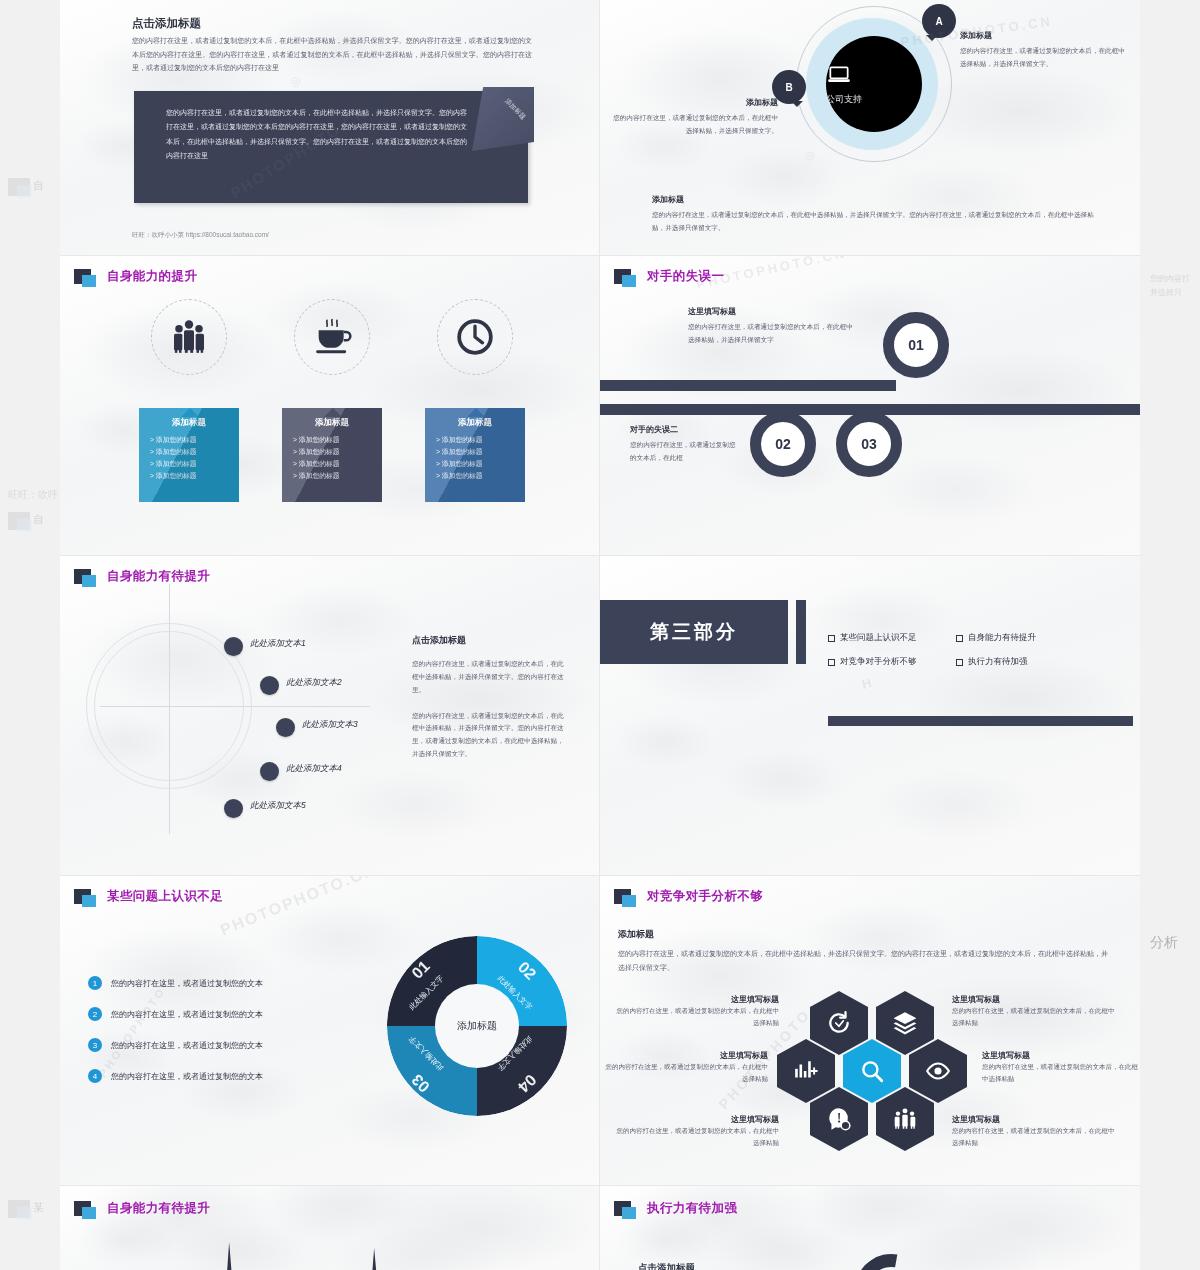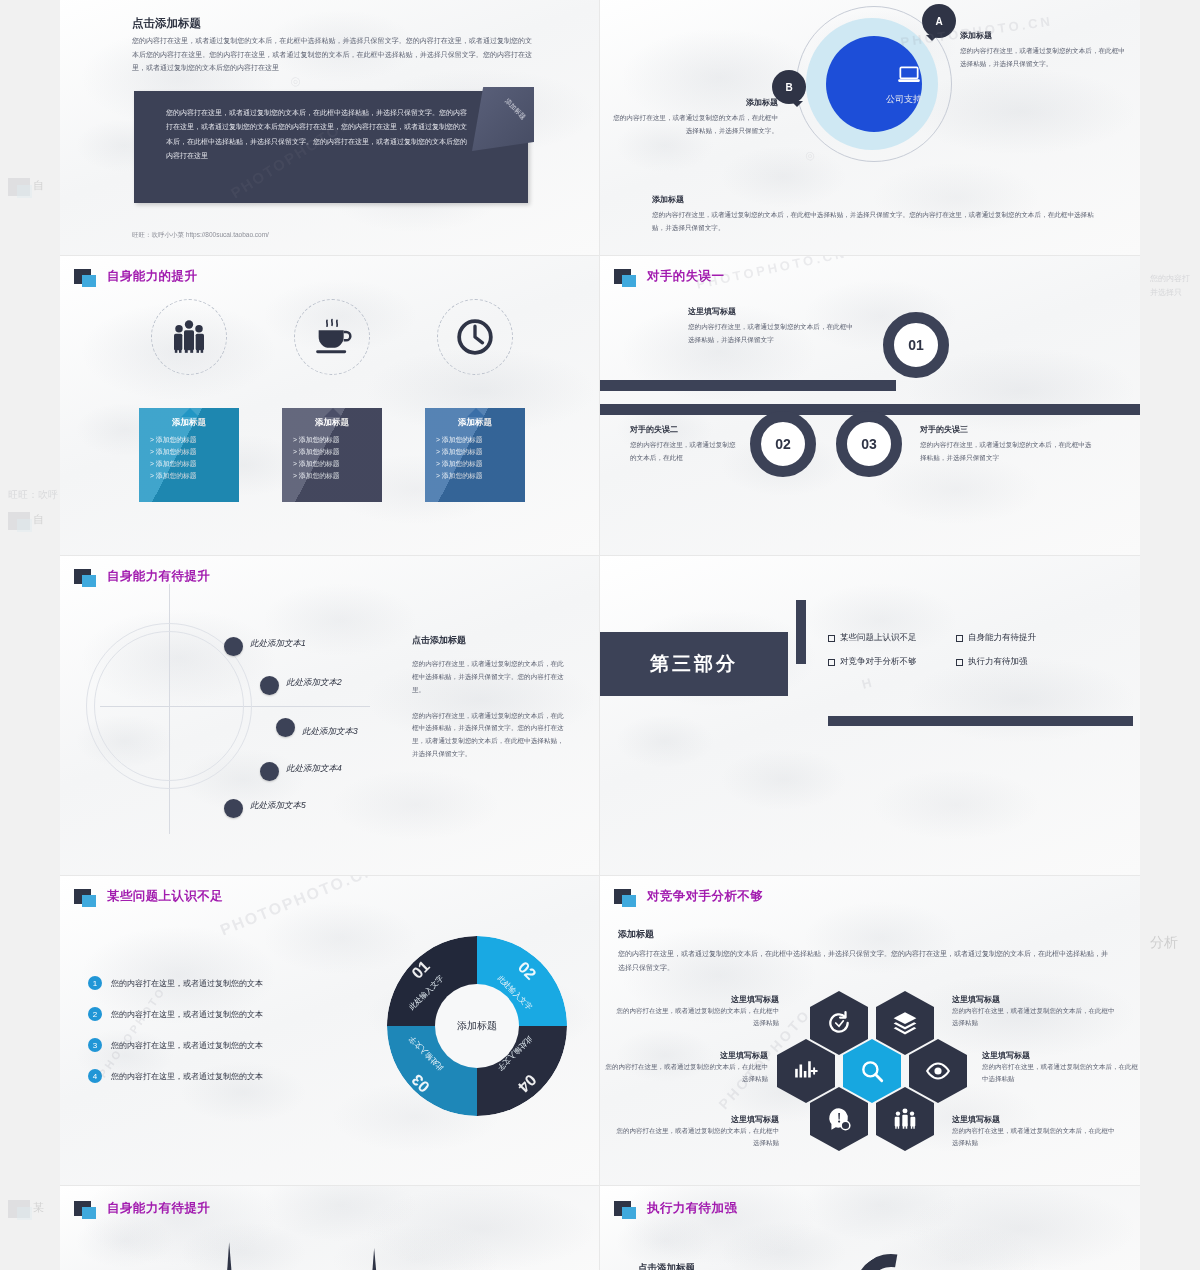--- a/index.html
+++ b/index.html
@@ -61,22 +61,22 @@
             box-shadow:2px 2px 4px rgba(0,0,0,.18); }
   .s1-box p { padding:15px 60px 0 32px; font-size:7px; line-height:2.05; color:#e7e8ee; }
   .s1-rib { position:absolute; right:-6px; top:-4px; width:62px; height:64px;
             background:linear-gradient(135deg,#5a607a 0%,#464c63 100%); transform:skewX(0deg); clip-path:polygon(18% 0,100% 0,100% 86%,0 100%); }
   .s1-rib span { position:absolute; right:6px; top:18px; font-size:6.5px; color:#d7d9e2; transform:rotate(45deg); white-space:nowrap; }
   .s1-credit { position:absolute; left:72px; bottom:15px; font-size:6.5px; color:#8d8f98; }
 
   
   .c-outer { position:absolute; left:196px; top:12px; width:156px; height:156px; border:1px solid #c7ccd6; border-radius:50%; }
   .c-mid   { position:absolute; left:206px; top:24px; width:132px; height:132px; border-radius:50%; background:#cfe8f3; }
-  .c-core  { position:absolute; left:226px; top:42px; width:96px; height:96px; border-radius:50%; background:#1d4ed8;
-             display:flex; flex-direction:column; align-items:flex-end; justify-content:center; }
+  .c-core  { position:absolute; left:226px; top:42px; width:96px; height:96px; border-radius:50%; background:#000000;
+             display:flex; flex-direction:column; align-items:flex-start; justify-content:center; }
   .c-core .lbl { color:#e9eaef; font-size:9px; margin-top:5px; }
   .bub { position:absolute; width:34px; height:34px; border-radius:50%; background:#2f3446; color:#fff;
          display:flex; align-items:center; justify-content:center; font-size:10px; font-weight:bold; }
   .bub::after { content:""; position:absolute; width:0;height:0; }
   .bub.a { left:322px; top:10px; }
   .bub.a::after { border:6px solid transparent; border-top-color:#2f3446; left:4px; bottom:-9px; }
   .bub.b { left:172px; top:76px; }
   .bub.b::after { border:6px solid transparent; border-top-color:#2f3446; right:3px; bottom:-9px; }
   .s2-t1 { position:absolute; left:360px; top:36px; width:168px; }
   .s2-t2 { position:absolute; left:8px; top:103px; width:170px; text-align:right; }
@@ -106,21 +106,21 @@
   .big-circ { position:absolute; left:46px; top:87px; width:126px; height:126px; border-radius:50%; background:#3c4257;
               display:flex; align-items:center; justify-content:center; color:#fff; font-size:13px; font-weight:bold; }
   .halo { position:absolute; border-radius:50%; border:1px solid #dfe2e8; }
   .node { position:absolute; width:19px; height:19px; border-radius:50%; background:#3c4257; box-shadow:0 1px 2px rgba(0,0,0,.2); }
   .node-lbl { position:absolute; font-size:8.5px; color:#2f3443; white-space:nowrap;font-style:italic; }
   .cross-v { position:absolute; left:109px; top:28px; width:1px; height:250px; background:#d7dae1; }
   .cross-h { position:absolute; left:40px; top:150px; width:270px; height:1px; background:#d7dae1; }
 
   
   .part-box { position:absolute; left:0px; top:44px; width:188px; height:64px; background:#3c4257;
-              display:flex; align-items:center; justify-content:center; color:#fff; font-size:19px; font-weight:bold; letter-spacing:3px;margin-top:32px; }
+              display:flex; align-items:center; justify-content:center; color:#fff; font-size:19px; font-weight:bold; letter-spacing:3px; }
   .part-bar { position:absolute; left:196px; top:44px; width:10px; height:64px; background:#3c4257; }
   .sc-en { font-family:"Liberation Sans", sans-serif; font-size:21px; font-weight:bold; color:#2d9fd6; letter-spacing:-.5px; }
   .sc-cn { font-size:18px; font-weight:bold; color:#22262f; margin-left:9px; }
   .sc-item { font-size:8.5px; color:#2f3443; display:flex; align-items:center; }
   .sc-item .chk { display:inline-block; width:7px; height:7px; border:1.4px solid #2f3443; margin-right:5px; }
   .sc-under { position:absolute; left:228px; top:160px; width:305px; height:10px; background:#3c4257; }
 
   
   .num-item { display:flex; align-items:center; margin-bottom:17px; }
   .num-b { width:14px;height:14px;border-radius:50%;background:#2196d6;color:#fff;font-size:8px;
@@ -158,21 +158,21 @@
   <div class="edge-ghost" style="left:8px;top:512px;">
     <span class="gsq"></span><span class="gtx">自</span>
   </div>
   <div class="edge-ghost" style="left:8px;top:1200px;">
     <span class="gsq"></span><span class="gtx">某</span>
   </div>
   <div class="edge-ghost" style="left:1150px;top:272px;font-size:8px;color:#8d8f98;line-height:1.7;width:50px;">
     <div>您的内容打</div>
     <div>并选择只</div>
   </div>
-  <div class="edge-ghost" style="left:1150px;top:934px;font-size:14px;color:#737373;">
+  <div class="edge-ghost" style="left:1150px;top:934px;font-size:14px;color:#000000;">
     <span>分析</span>
   </div>
 
   <div class="grid">
 
     <div class="slide">
       <div class="s1-h">点击添加标题</div>
       <div class="s1-p">您的内容打在这里，或者通过复制您的文本后，在此框中选择粘贴，并选择只保留文字。您的内容打在这里，或者通过复制您的文本后您的内容打在这里。您的内容打在这里，或者通过复制您的文本后，在此框中选择粘贴，并选择只保留文字。您的内容打在这里，或者通过复制您的文本后您的内容打在这里</div>
       <div class="s1-box">
         <p>您的内容打在这里，或者通过复制您的文本后，在此框中选择粘贴，并选择只保留文字。您的内容打在这里，或者通过复制您的文本后您的内容打在这里，您的内容打在这里，或者通过复制您的文本后，在此框中选择粘贴，并选择只保留文字。您的内容打在这里，或者通过复制您的文本后您的内容打在这里</p>
@@ -307,44 +307,40 @@
       </div>
 
       <div style="position:absolute;left:88px;top:50px;width:165px;">
         <div class="h-small">这里填写标题</div>
         <div class="p-small">您的内容打在这里，或者通过复制您的文本后，在此框中选择粘贴，并选择只保留文字</div>
       </div>
       <div style="position:absolute;left:30px;top:168px;width:112px;">
         <div class="h-small">对手的失误二</div>
         <div class="p-small">您的内容打在这里，或者通过复制您的文本后，在此框</div>
       </div>
-      <div style="position:absolute;left:320px;top:168px;width:175px;">
-        <div class="h-small">对手的失误三</div>
-        <div class="p-small">您的内容打在这里，或者通过复制您的文本后，在此框中选择粘贴，并选择只保留文字</div>
-      </div>
       <div class="wm" style="left:95px;top:5px;font-size:13px;letter-spacing:3px;transform:rotate(-12deg);">PHOTOPHOTO.CN</div>
     </div>
 
     <div class="slide">
       <div class="sec-title">
         <span class="sq"></span>
         <span class="t">自身能力有待提升</span>
       </div>
 
       <div class="cross-v"></div>
       <div class="cross-h"></div>
       <div class="halo" style="left:34px;top:75px;width:150px;height:150px;"></div>
       <div class="halo" style="left:26px;top:67px;width:166px;height:166px;"></div>
 
       <div class="node" style="left:164px;top:81px;"></div>
       <div class="node-lbl" style="left:190px;top:82px;">此处添加文本1</div>
       <div class="node" style="left:200px;top:120px;"></div>
       <div class="node-lbl" style="left:226px;top:121px;">此处添加文本2</div>
       <div class="node" style="left:216px;top:162px;"></div>
-      <div class="node-lbl" style="left:242px;top:170px;">此处添加文本3</div>
+      <div class="node-lbl" style="left:242px;top:163px;">此处添加文本3</div>
       <div class="node" style="left:200px;top:206px;"></div>
       <div class="node-lbl" style="left:226px;top:207px;">此处添加文本4</div>
       <div class="node" style="left:164px;top:243px;"></div>
       <div class="node-lbl" style="left:190px;top:244px;">此处添加文本5</div>
 
       <div style="position:absolute;left:352px;top:78px;width:152px;">
         <div class="h-small" style="font-size:9px;margin-bottom:11px;">点击添加标题</div>
         <div class="p-small" style="margin-bottom:13px;">您的内容打在这里，或者通过复制您的文本后，在此框中选择粘贴，并选择只保留文字。您的内容打在这里。</div>
         <div class="p-small">您的内容打在这里，或者通过复制您的文本后，在此框中选择粘贴，并选择只保留文字。您的内容打在这里，或者通过复制您的文本后，在此框中选择粘贴，并选择只保留文字。</div>
       </div>

